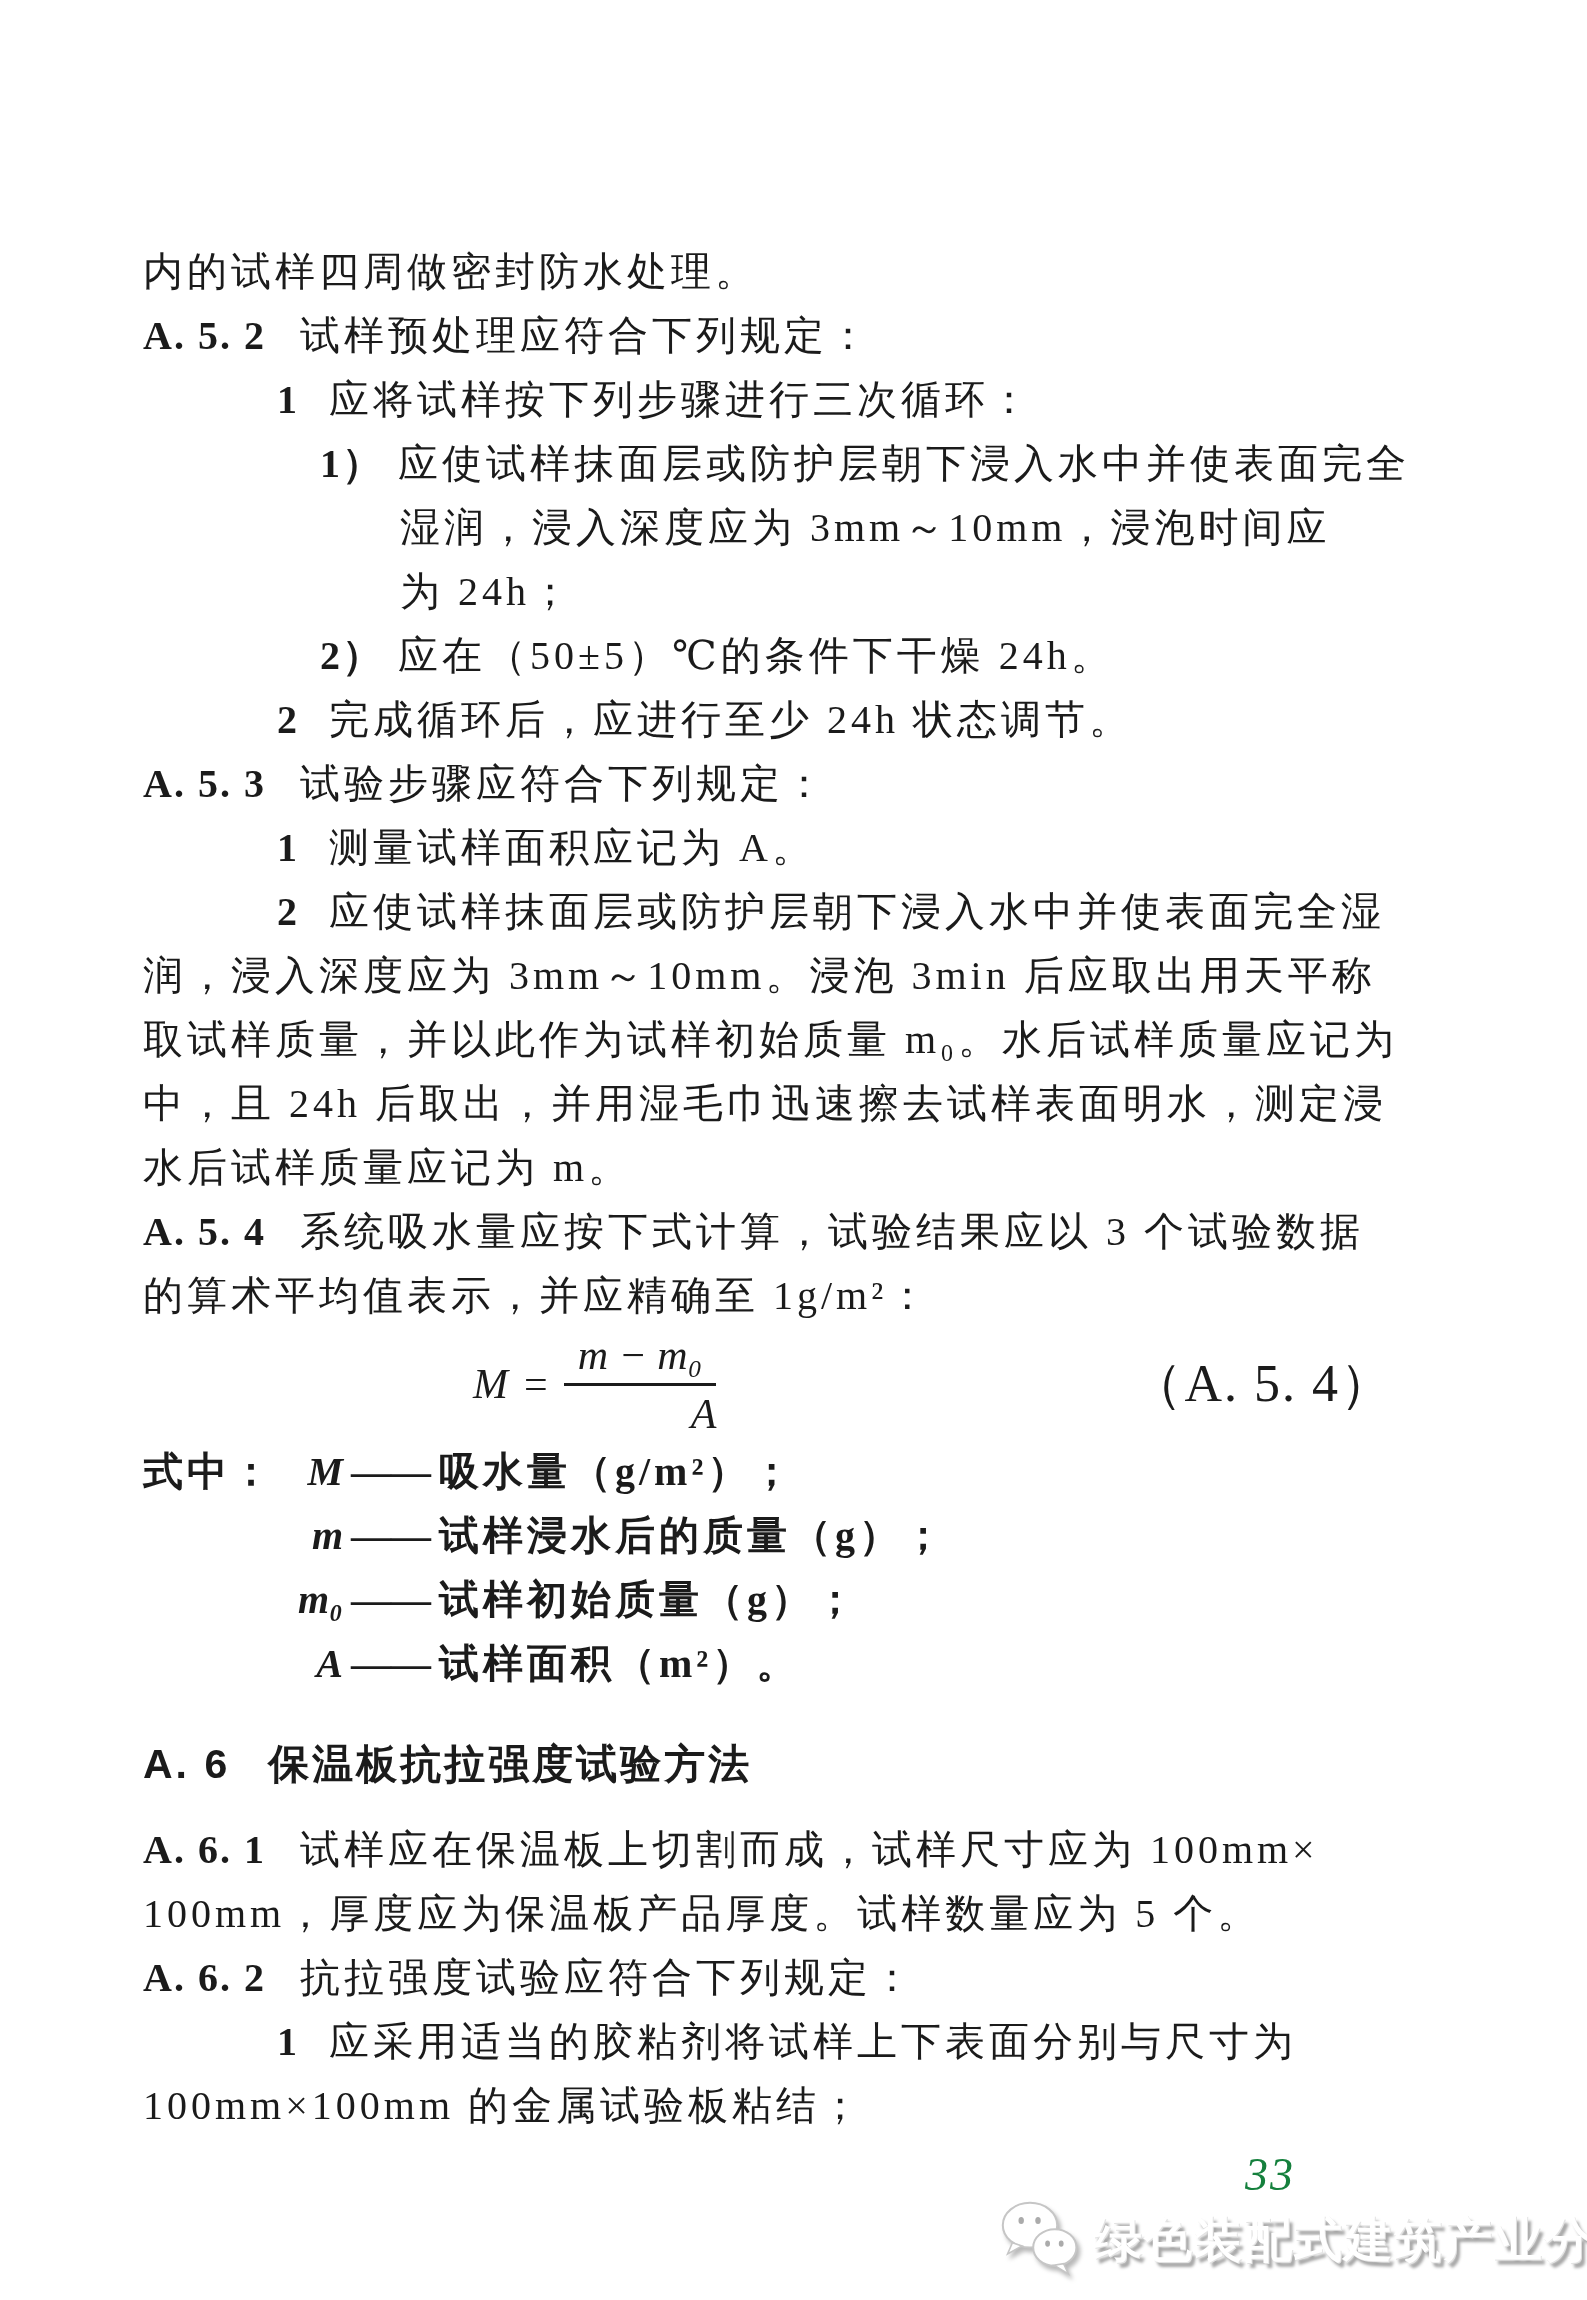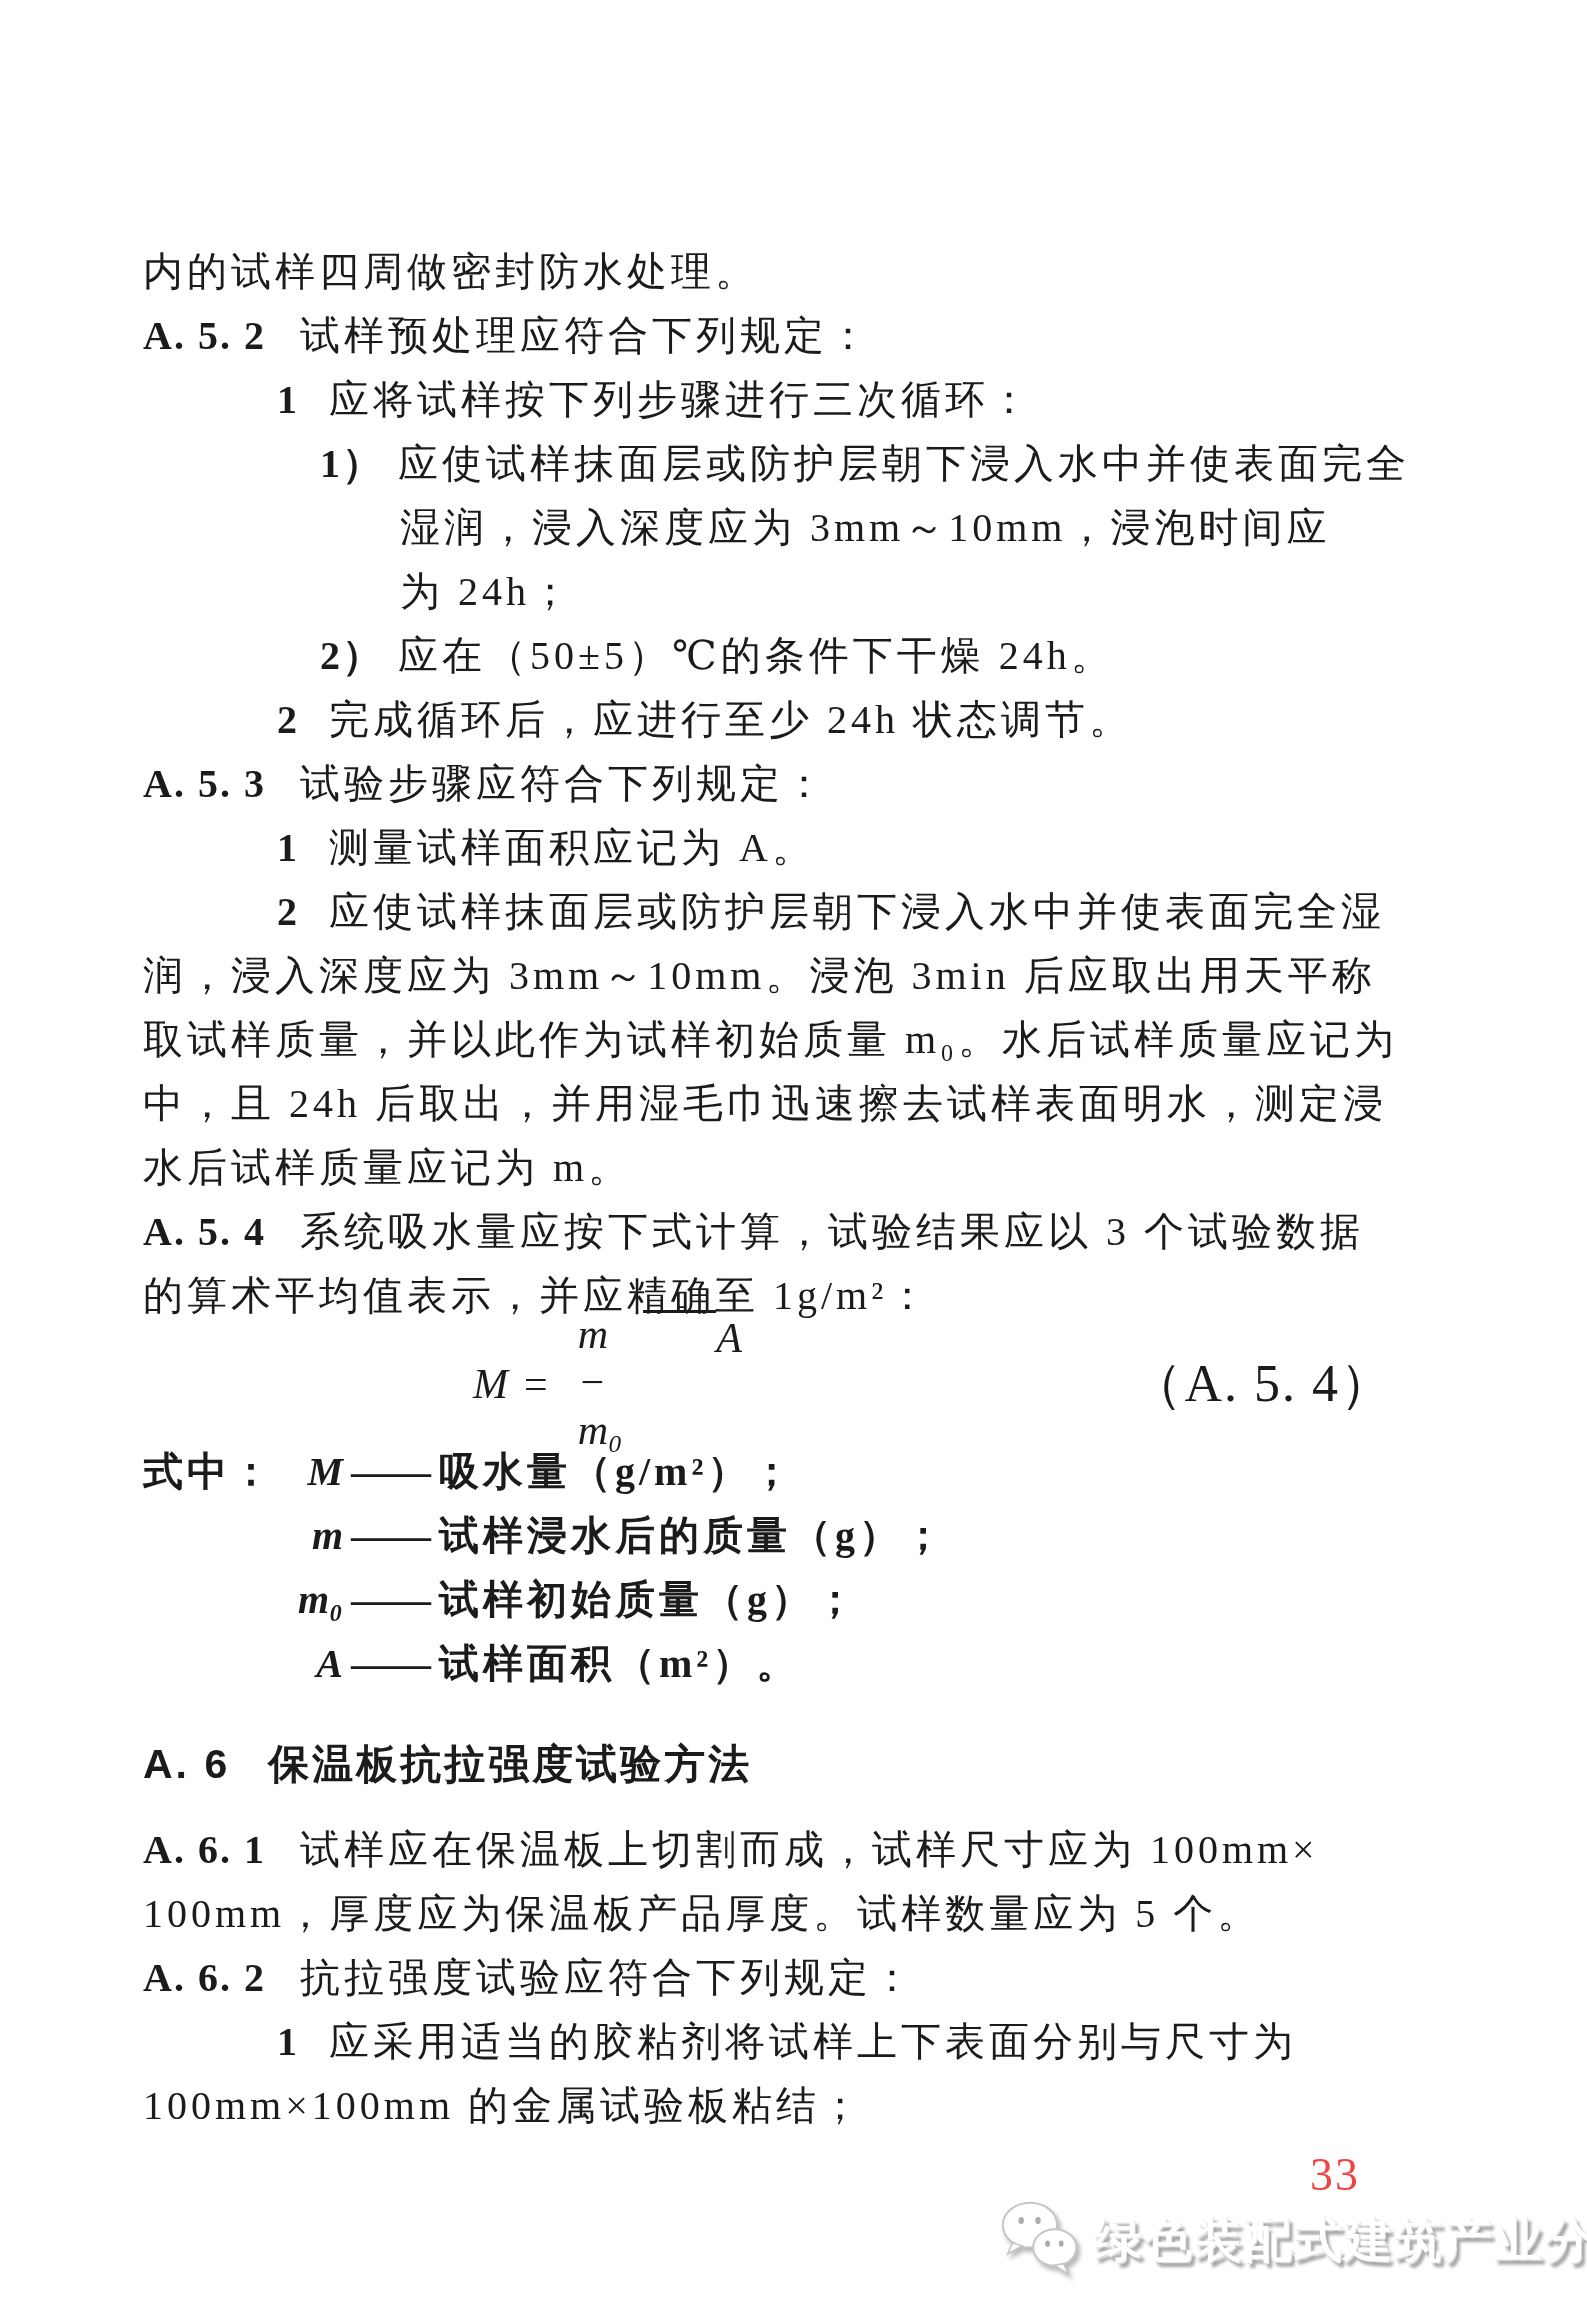--- a/index.html
+++ b/index.html
@@ -30,21 +30,21 @@
 
   
   .formula-row{
     position:relative;height:112px;
     display:flex;align-items:center;
     padding-left:330px;
   }
   .formula{display:flex;align-items:center;font-size:42px;}
   .formula .var{font-style:italic;}
   .formula .eq{margin:0 16px;}
-  .frac{display:inline-flex;align-items:flex-start;}
+  .frac{display:inline-flex;flex-direction:column;align-items:flex-end;}
   .frac .num{font-style:italic;padding:0 14px 4px;}
   .frac .bar{width:100%;border-top:3px solid #1b1b1b;height:0;}
   .frac .den{font-style:italic;padding-top:4px;}
   .formula-number{
     position:absolute;right:50px;top:50%;transform:translateY(-50%);
     font-size:52px;letter-spacing:2px;
   }
 
   
   .where-row{height:64px;line-height:64px;display:flex;white-space:nowrap;letter-spacing:4px;font-weight:bold;}
@@ -58,21 +58,21 @@
     text-align:left;font-weight:bold;
     font-family:"Liberation Sans","DejaVu Sans",sans-serif;
     font-size:41px;height:64px;line-height:64px;
     margin:36px 0 22px;letter-spacing:3px;
   }
   .section-heading .sec-label{margin-right:38px;}
 
   
   .page-number{
     position:absolute;top:2148px;left:1245px;width:180px;
-    text-align:center;font-size:46px;color:#ef4444;
+    font-style:italic;font-size:46px;color:#15803d;
     letter-spacing:2px;
   }
   .brand{
     position:absolute;top:2198px;left:998px;
     display:flex;align-items:center;
   }
   .brand-icon{filter:drop-shadow(3px 4px 2px #b9b9b9);}
   .brand-text{
     font-family:"Liberation Sans","DejaVu Sans",sans-serif;
     font-weight:bold;font-size:48px;color:#ffffff;

